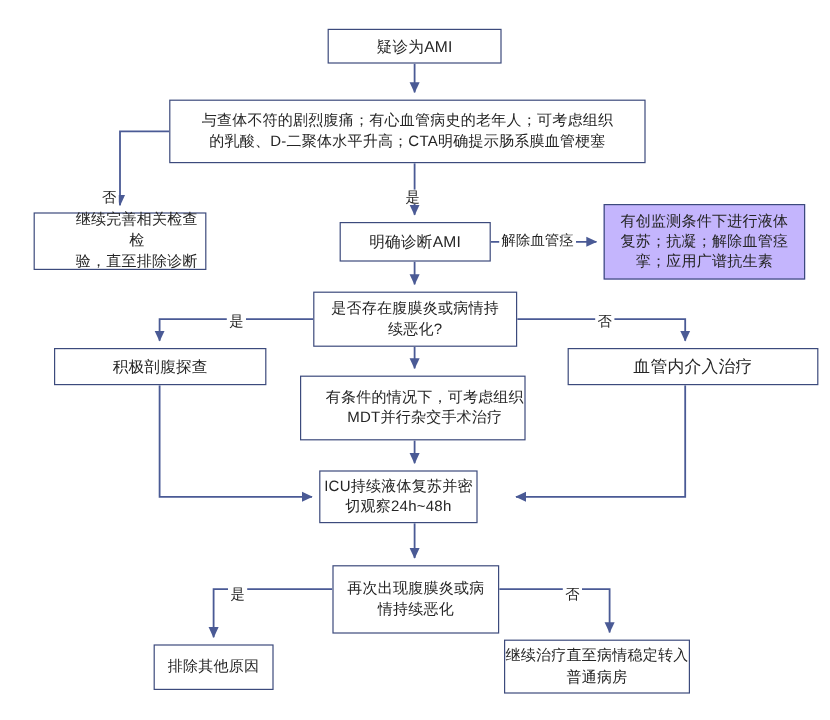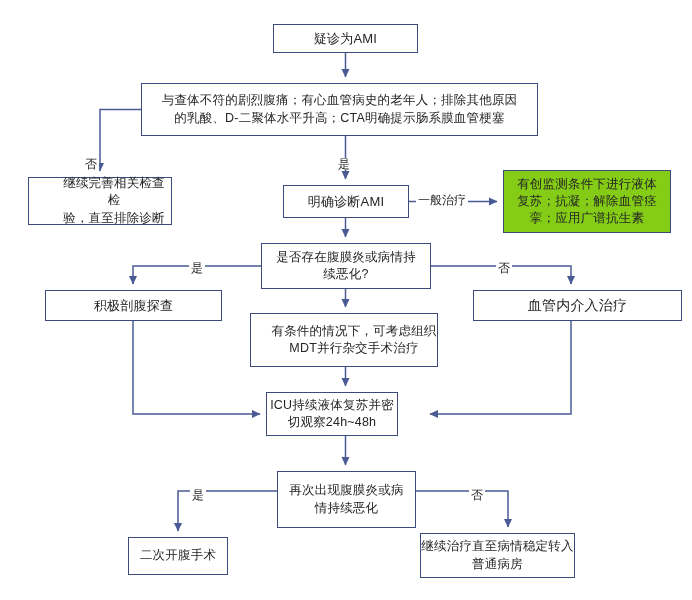--- a/index.html
+++ b/index.html
@@ -71,44 +71,44 @@
         <path d="M 345.5 367 L 345.5 386" fill="none" stroke="#4a5a95" stroke-width="1.5" marker-end="url(#arrowhead)"></path>
         <path d="M 133 321 L 133 414 L 260 414" fill="none" stroke="#4a5a95" stroke-width="1.5" marker-end="url(#arrowhead)"></path>
         <path d="M 571 321 L 571 414 L 430 414" fill="none" stroke="#4a5a95" stroke-width="1.5" marker-end="url(#arrowhead)"></path>
         <path d="M 345.5 436 L 345.5 465" fill="none" stroke="#4a5a95" stroke-width="1.5" marker-end="url(#arrowhead)"></path>
         <path d="M 277 491 L 178 491 L 178 531" fill="none" stroke="#4a5a95" stroke-width="1.5" marker-end="url(#arrowhead)"></path>
         <path d="M 416 491 L 508 491 L 508 527" fill="none" stroke="#4a5a95" stroke-width="1.5" marker-end="url(#arrowhead)"></path>
       </g>
   </svg>
   <div id="node-layer">
       <div class="node" style="left: 273px; top: 24px; width: 145px; height: 29px; font-size: 13px; border-color: rgb(60, 74, 124); background: rgb(255, 255, 255); color: rgb(37, 37, 37);">疑诊为AMI</div>
-      <div class="node" style="left: 141px; top: 83px; width: 397px; height: 53px; font-size: 12.5px; border-color: rgb(60, 74, 124); background: rgb(255, 255, 255); color: rgb(37, 37, 37);">与查体不符的剧烈腹痛；有心血管病史的老年人；排除其他原因
+      <div class="node" style="left: 141px; top: 83px; width: 397px; height: 53px; font-size: 12.5px; border-color: rgb(60, 74, 124); background: rgb(255, 255, 255); color: rgb(37, 37, 37);">与查体不符的剧烈腹痛；有心血管病史的老年人；可考虑组织
 的乳酸、D-二聚体水平升高；CTA明确提示肠系膜血管梗塞</div>
       <div class="node" style="left: 28px; top: 177px; width: 144px; height: 48px; font-size: 12.5px; border-color: rgb(60, 74, 124); background: rgb(255, 255, 255); color: rgb(37, 37, 37); padding-left: 28px;">继续完善相关检查检
 验，直至排除诊断</div>
       <div class="node" style="left: 283px; top: 185px; width: 126px; height: 33px; font-size: 13px; border-color: rgb(60, 74, 124); background: rgb(255, 255, 255); color: rgb(37, 37, 37);">明确诊断AMI</div>
-      <div class="node" style="left: 503px; top: 170px; width: 168px; height: 63px; font-size: 12.5px; border-color: rgb(60, 74, 124); background: #84cc16; color: rgb(37, 37, 37);">有创监测条件下进行液体
+      <div class="node" style="left: 503px; top: 170px; width: 168px; height: 63px; font-size: 12.5px; border-color: rgb(60, 74, 124); background: #c4b5fd; color: rgb(37, 37, 37);">有创监测条件下进行液体
 复苏；抗凝；解除血管痉
 挛；应用广谱抗生素</div>
       <div class="node" style="left: 261px; top: 243px; width: 170px; height: 46px; font-size: 12.5px; border-color: rgb(60, 74, 124); background: rgb(255, 255, 255); color: rgb(37, 37, 37);">是否存在腹膜炎或病情持
 续恶化?</div>
       <div class="node" style="left: 45px; top: 290px; width: 177px; height: 31px; font-size: 13px; border-color: rgb(60, 74, 124); background: rgb(255, 255, 255); color: rgb(37, 37, 37);">积极剖腹探查</div>
       <div class="node" style="left: 473px; top: 290px; width: 209px; height: 31px; font-size: 14px; border-color: rgb(60, 74, 124); background: rgb(255, 255, 255); color: rgb(37, 37, 37);">血管内介入治疗</div>
       <div class="node" style="left: 250px; top: 313px; width: 188px; height: 54px; font-size: 12.5px; border-color: rgb(60, 74, 124); background: rgb(255, 255, 255); color: rgb(37, 37, 37); padding-left: 20px;">有条件的情况下，可考虑组织
 MDT并行杂交手术治疗</div>
       <div class="node" style="left: 266px; top: 392px; width: 132px; height: 44px; font-size: 12.5px; border-color: rgb(60, 74, 124); background: rgb(255, 255, 255); color: rgb(37, 37, 37);">ICU持续液体复苏并密
 切观察24h~48h</div>
       <div class="node" style="left: 277px; top: 471px; width: 139px; height: 57px; font-size: 12.5px; border-color: rgb(60, 74, 124); background: rgb(255, 255, 255); color: rgb(37, 37, 37);">再次出现腹膜炎或病
 情持续恶化</div>
-      <div class="node" style="left: 128px; top: 537px; width: 100px; height: 38px; font-size: 12.5px; border-color: rgb(60, 74, 124); background: rgb(255, 255, 255); color: rgb(37, 37, 37);">二次开腹手术</div>
+      <div class="node" style="left: 128px; top: 537px; width: 100px; height: 38px; font-size: 12.5px; border-color: rgb(60, 74, 124); background: rgb(255, 255, 255); color: rgb(37, 37, 37);">排除其他原因</div>
       <div class="node" style="left: 420px; top: 533px; width: 155px; height: 45px; font-size: 12.5px; border-color: rgb(60, 74, 124); background: rgb(255, 255, 255); color: rgb(37, 37, 37);">继续治疗直至病情稳定转入
 普通病房</div>
     </div>
   <div id="label-layer">
       <div class="edge-label" style="left: 83px; top: 158px; color: rgb(37, 37, 37);">否</div>
       <div class="edge-label" style="left: 336px; top: 158px; color: rgb(37, 37, 37);">是</div>
-      <div class="edge-label" style="left: 416px; top: 194px; color: rgb(37, 37, 37);">一般治疗</div>
+      <div class="edge-label" style="left: 416px; top: 194px; color: rgb(37, 37, 37);">解除血管痉</div>
       <div class="edge-label" style="left: 189px; top: 262px; color: rgb(37, 37, 37);">是</div>
       <div class="edge-label" style="left: 496px; top: 262px; color: rgb(37, 37, 37);">否</div>
       <div class="edge-label" style="left: 190px; top: 489px; color: rgb(37, 37, 37);">是</div>
       <div class="edge-label" style="left: 469px; top: 489px; color: rgb(37, 37, 37);">否</div>
     </div>
 </div>
 
 </body></html>

